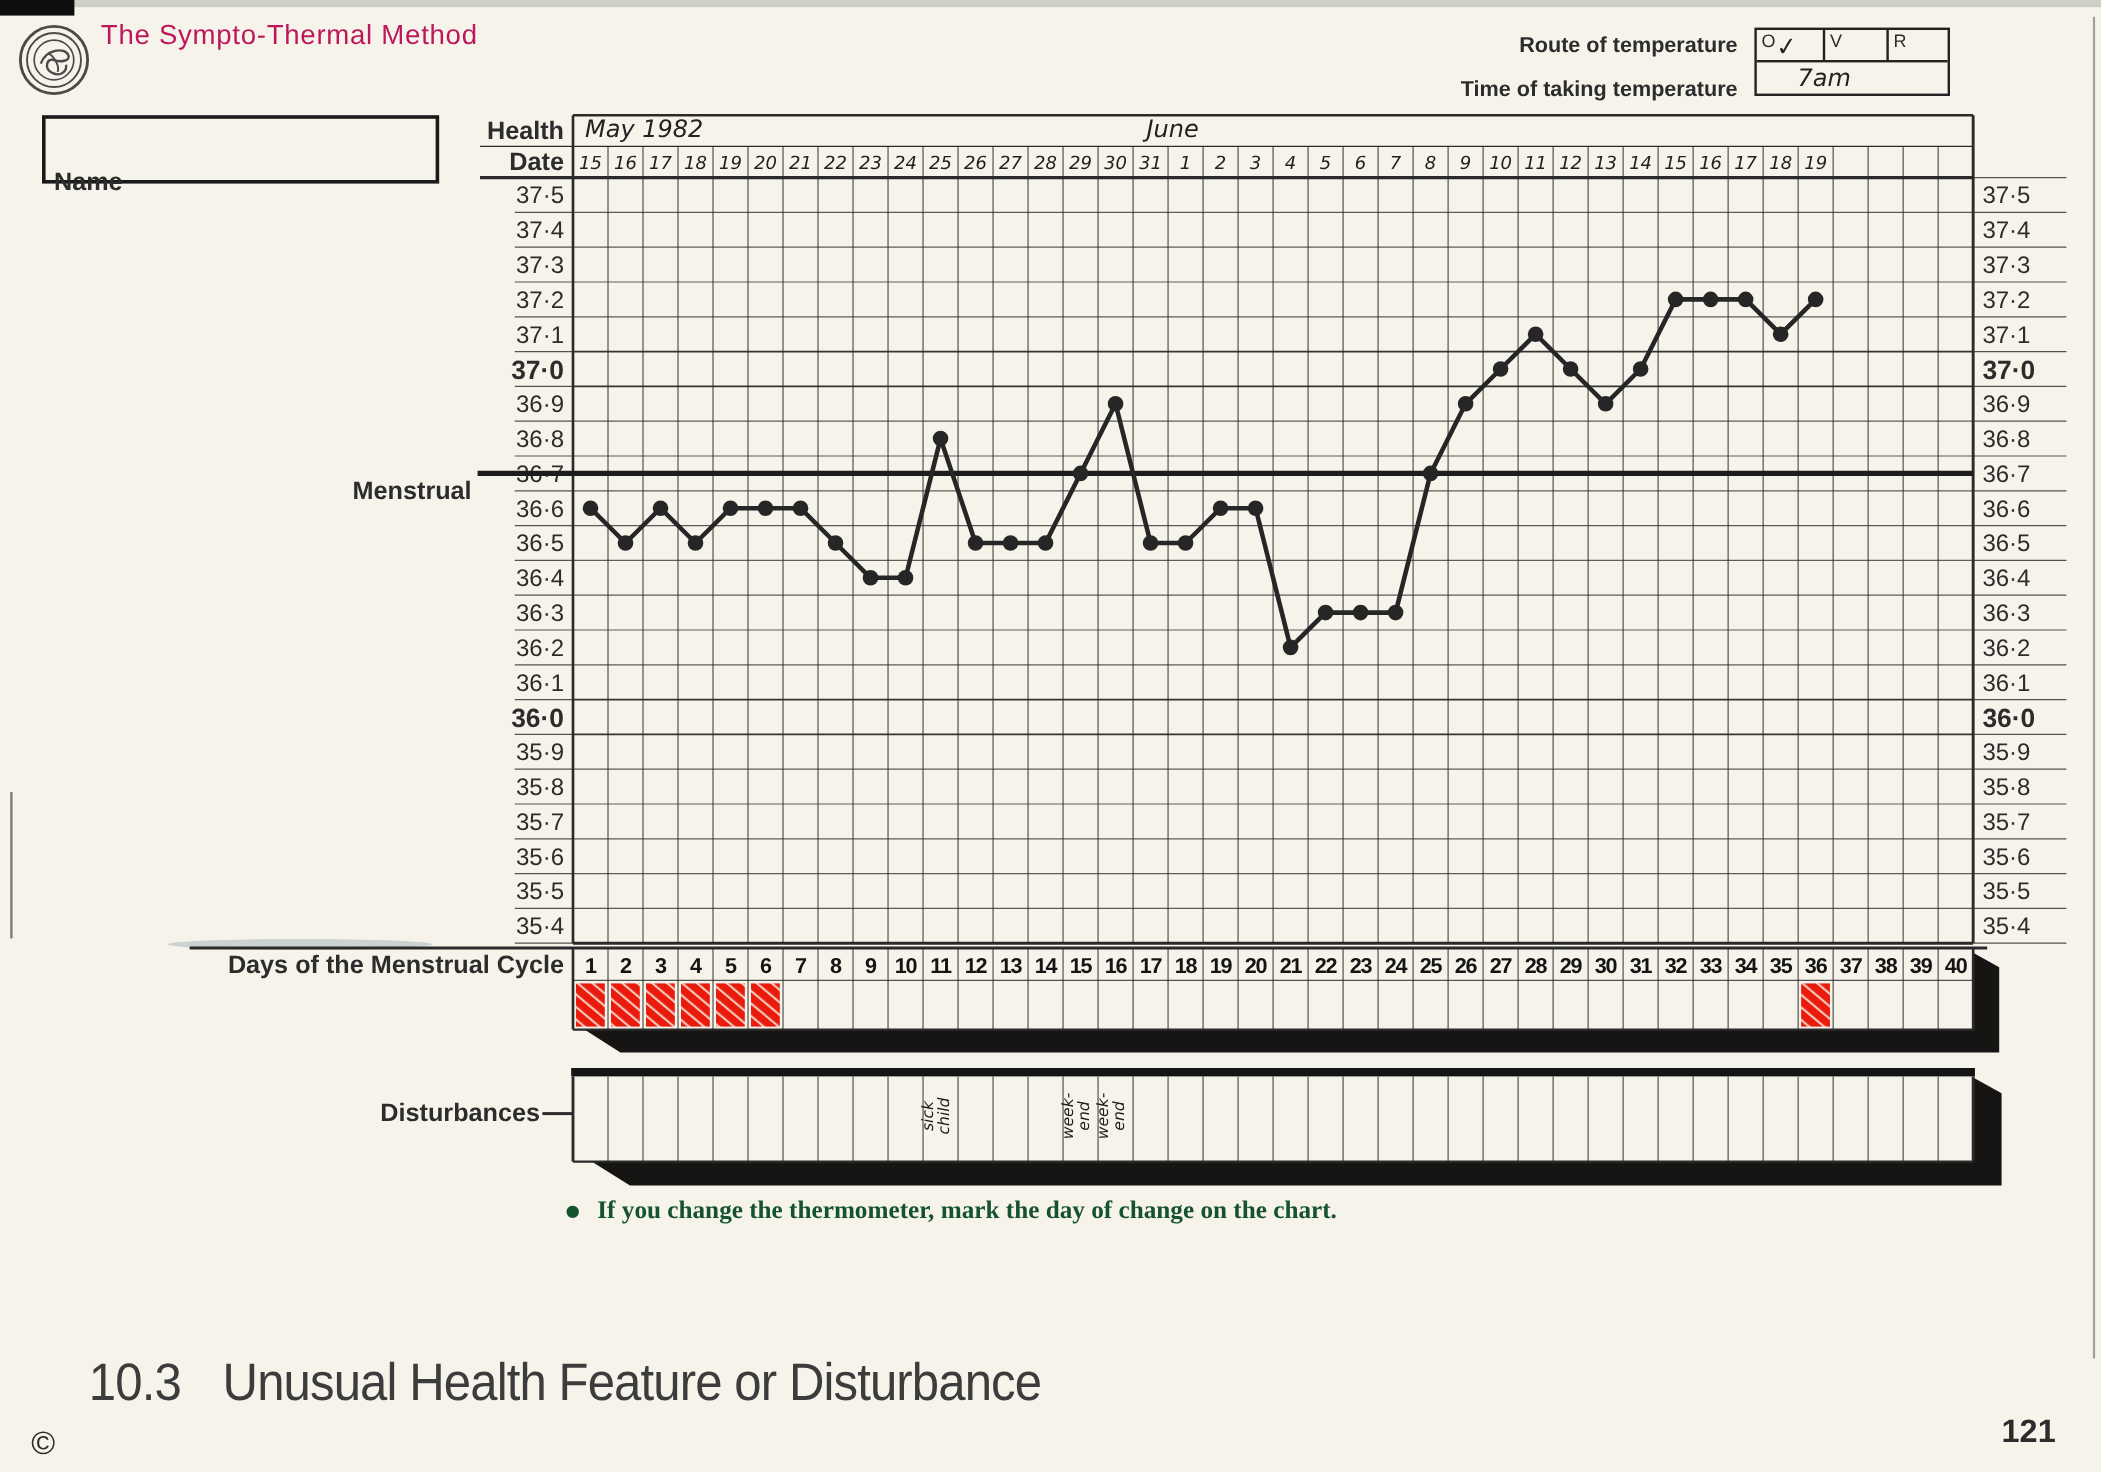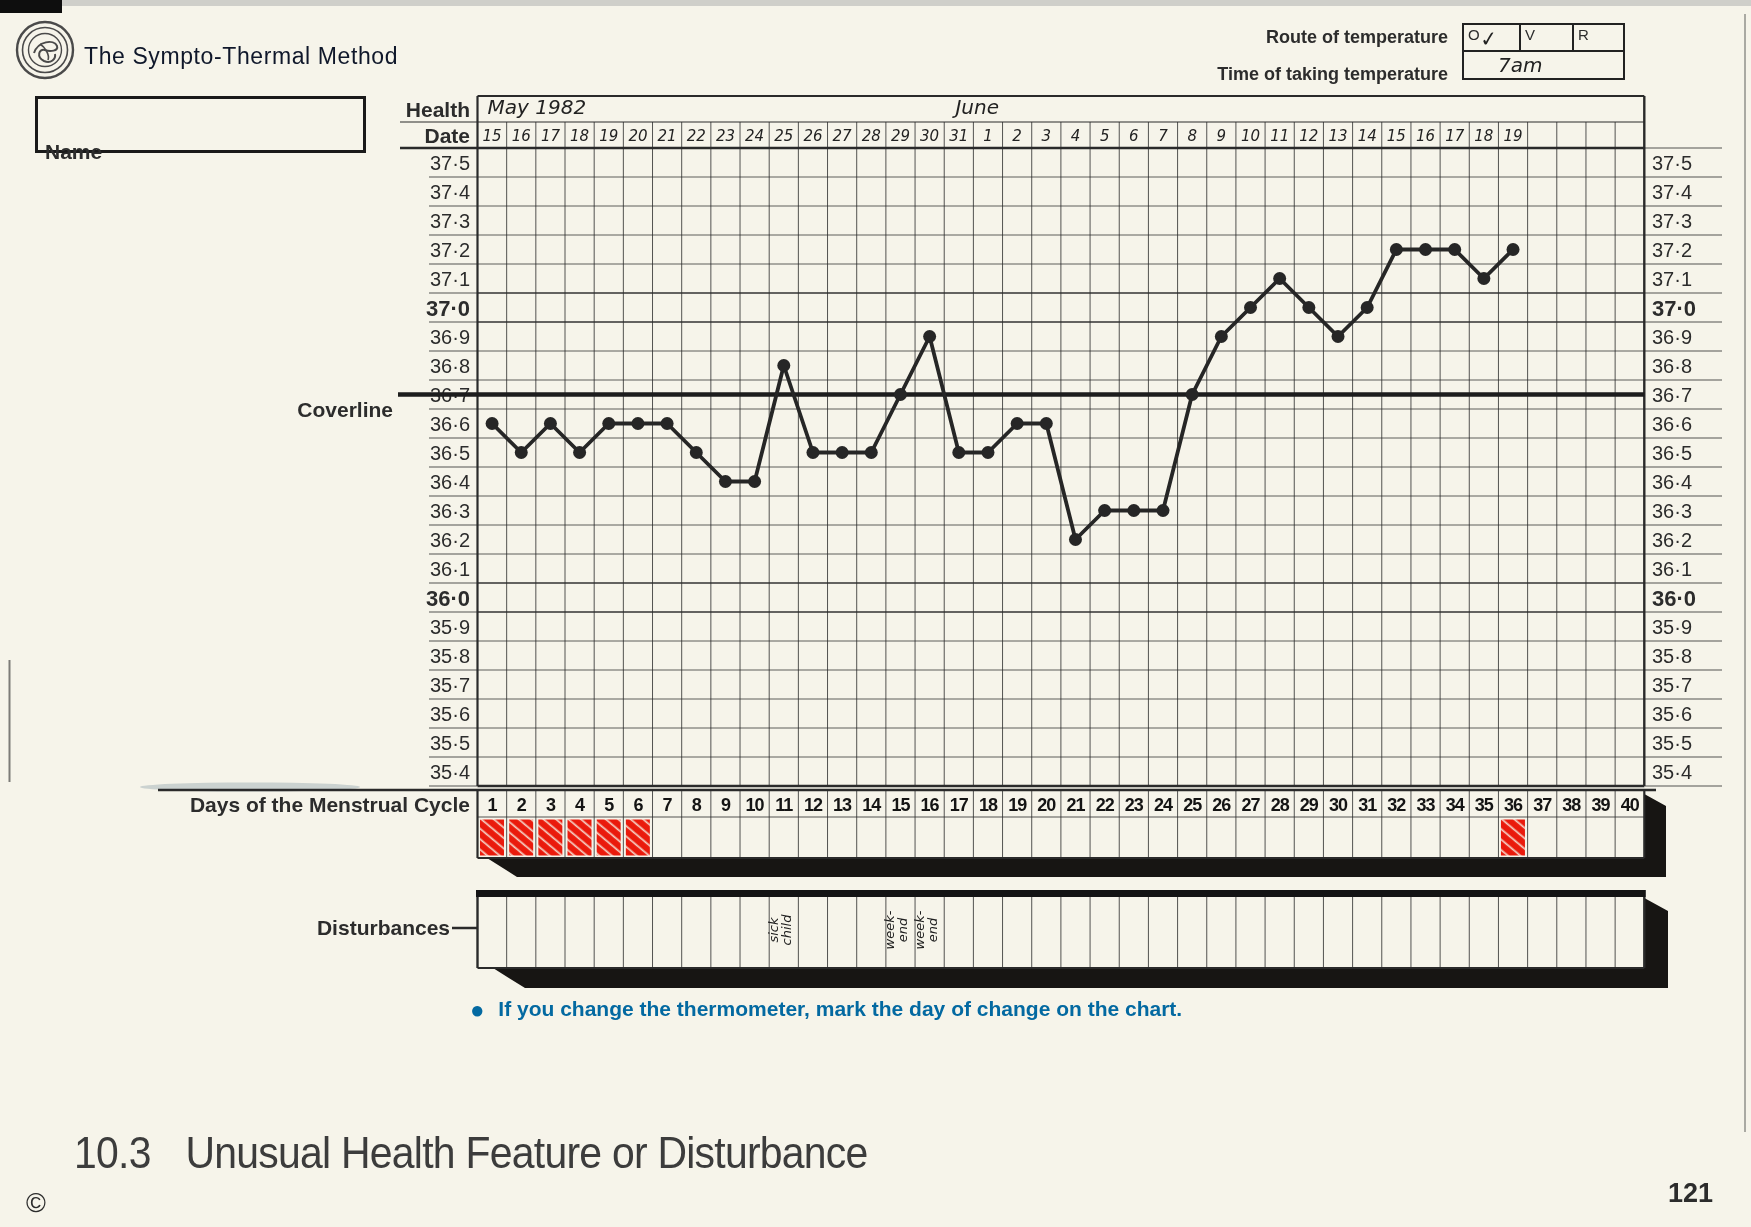--- a/index.html
+++ b/index.html
@@ -1,39 +1,39 @@
 <!DOCTYPE html>
 <html><head>
 <meta charset="utf-8">
 <style>
   html,body{margin:0;padding:0;background:#888;}
   .page{position:relative;width:1751px;height:1227px;background:#f6f4ea;overflow:hidden;
         font-family:"Liberation Sans",sans-serif;color:#2c2c2c;}
   .abs{position:absolute;}
   .hand{font-family:"DejaVu Sans",sans-serif;font-style:italic;color:#222;}
   svg.sheet{position:absolute;left:0;top:0;}
-  .method-title{left:84px;top:43px;font-size:23px;letter-spacing:.6px;color:#0f172a;}
+  .method-title{left:84px;top:16px;font-size:23px;letter-spacing:.6px;color:#be185d;}
   .route-label{right:303px;top:27px;font-size:18px;font-weight:bold;text-align:right;}
   .time-label{right:303px;top:52px;font-size:18px;font-weight:bold;text-align:center;margin-top:12px;}
   .route-table{left:1462px;top:23px;width:163px;height:57px;border:2.5px solid #222;box-sizing:border-box;}
   .route-row{position:absolute;left:0;top:0;width:100%;height:27px;border-bottom:2px solid #222;box-sizing:border-box;}
   .route-cell{position:absolute;top:0;height:100%;box-sizing:border-box;font-size:15px;padding:1px 0 0 4px;}
   .rc1{left:0;width:55px;}
   .rc2{left:55px;width:53px;border-left:2px solid #222;}
   .rc3{left:108px;width:50px;border-left:2px solid #222;}
   .route-check{position:absolute;left:16px;top:2px;font-size:21px;transform:rotate(-6deg);}
   .time-value{position:absolute;left:34px;top:28px;font-size:20px;}
   .name-box{left:35px;top:96px;width:331px;height:57px;border:3px solid #1a1a1a;box-sizing:border-box;}
   .name-label{position:absolute;left:7px;top:3px;font-size:21px;font-weight:bold;margin-top:38px;}
   .month-label{right:1281px;top:98px;font-size:21px;font-weight:bold;text-align:right;}
   .date-label{right:1281px;top:124px;font-size:21px;font-weight:bold;text-align:left;}
   .coverline-label{right:1358px;top:398px;font-size:21px;font-weight:bold;text-align:right;}
   .days-label{right:1281px;top:793px;font-size:21px;font-weight:bold;text-align:right;}
   .disturbances-label{right:1301px;top:916px;font-size:21px;font-weight:bold;}
-  .note{left:470px;top:996px;font-size:21px;font-weight:bold;color:#0369a1;}
+  .note{left:470px;top:996px;font-size:21px;font-weight:bold;color:#14532d;font-family:Liberation Serif, serif;}
   .note .bullet{font-size:24px;vertical-align:-2px;margin-right:8px;}
   .section-title{left:74px;top:1128px;font-size:44px;color:#3c3c3c;letter-spacing:-.8px;
                  transform:scaleX(.93);transform-origin:left top;white-space:nowrap;font-weight:400;}
   .section-title .num{margin-right:26px;}
   .copyright{left:26px;top:1188px;font-size:27px;color:#2c2c2c;}
   .page-number{left:1668px;top:1178px;font-size:27px;font-weight:bold;}
 </style>
 </head>
 <body>
 
@@ -471,21 +471,21 @@
     </div>
     <div class="time-value hand">7am</div>
   </div>
 
   <div class="abs name-box">
     <div class="name-label">Name</div>
   </div>
 
   <div class="abs month-label">Health</div>
   <div class="abs date-label">Date</div>
-  <div class="abs coverline-label">Coverline</div>
+  <div class="abs coverline-label">Menstrual</div>
   <div class="abs days-label">Days of the Menstrual Cycle</div>
   <div class="abs disturbances-label">Disturbances</div>
 
   <div class="abs note">
     <span class="bullet">●</span>
     <span>If you change the thermometer, mark the day of change on the chart.</span>
   </div>
 
   <div class="abs section-title">
     <span class="num">10.3</span>

